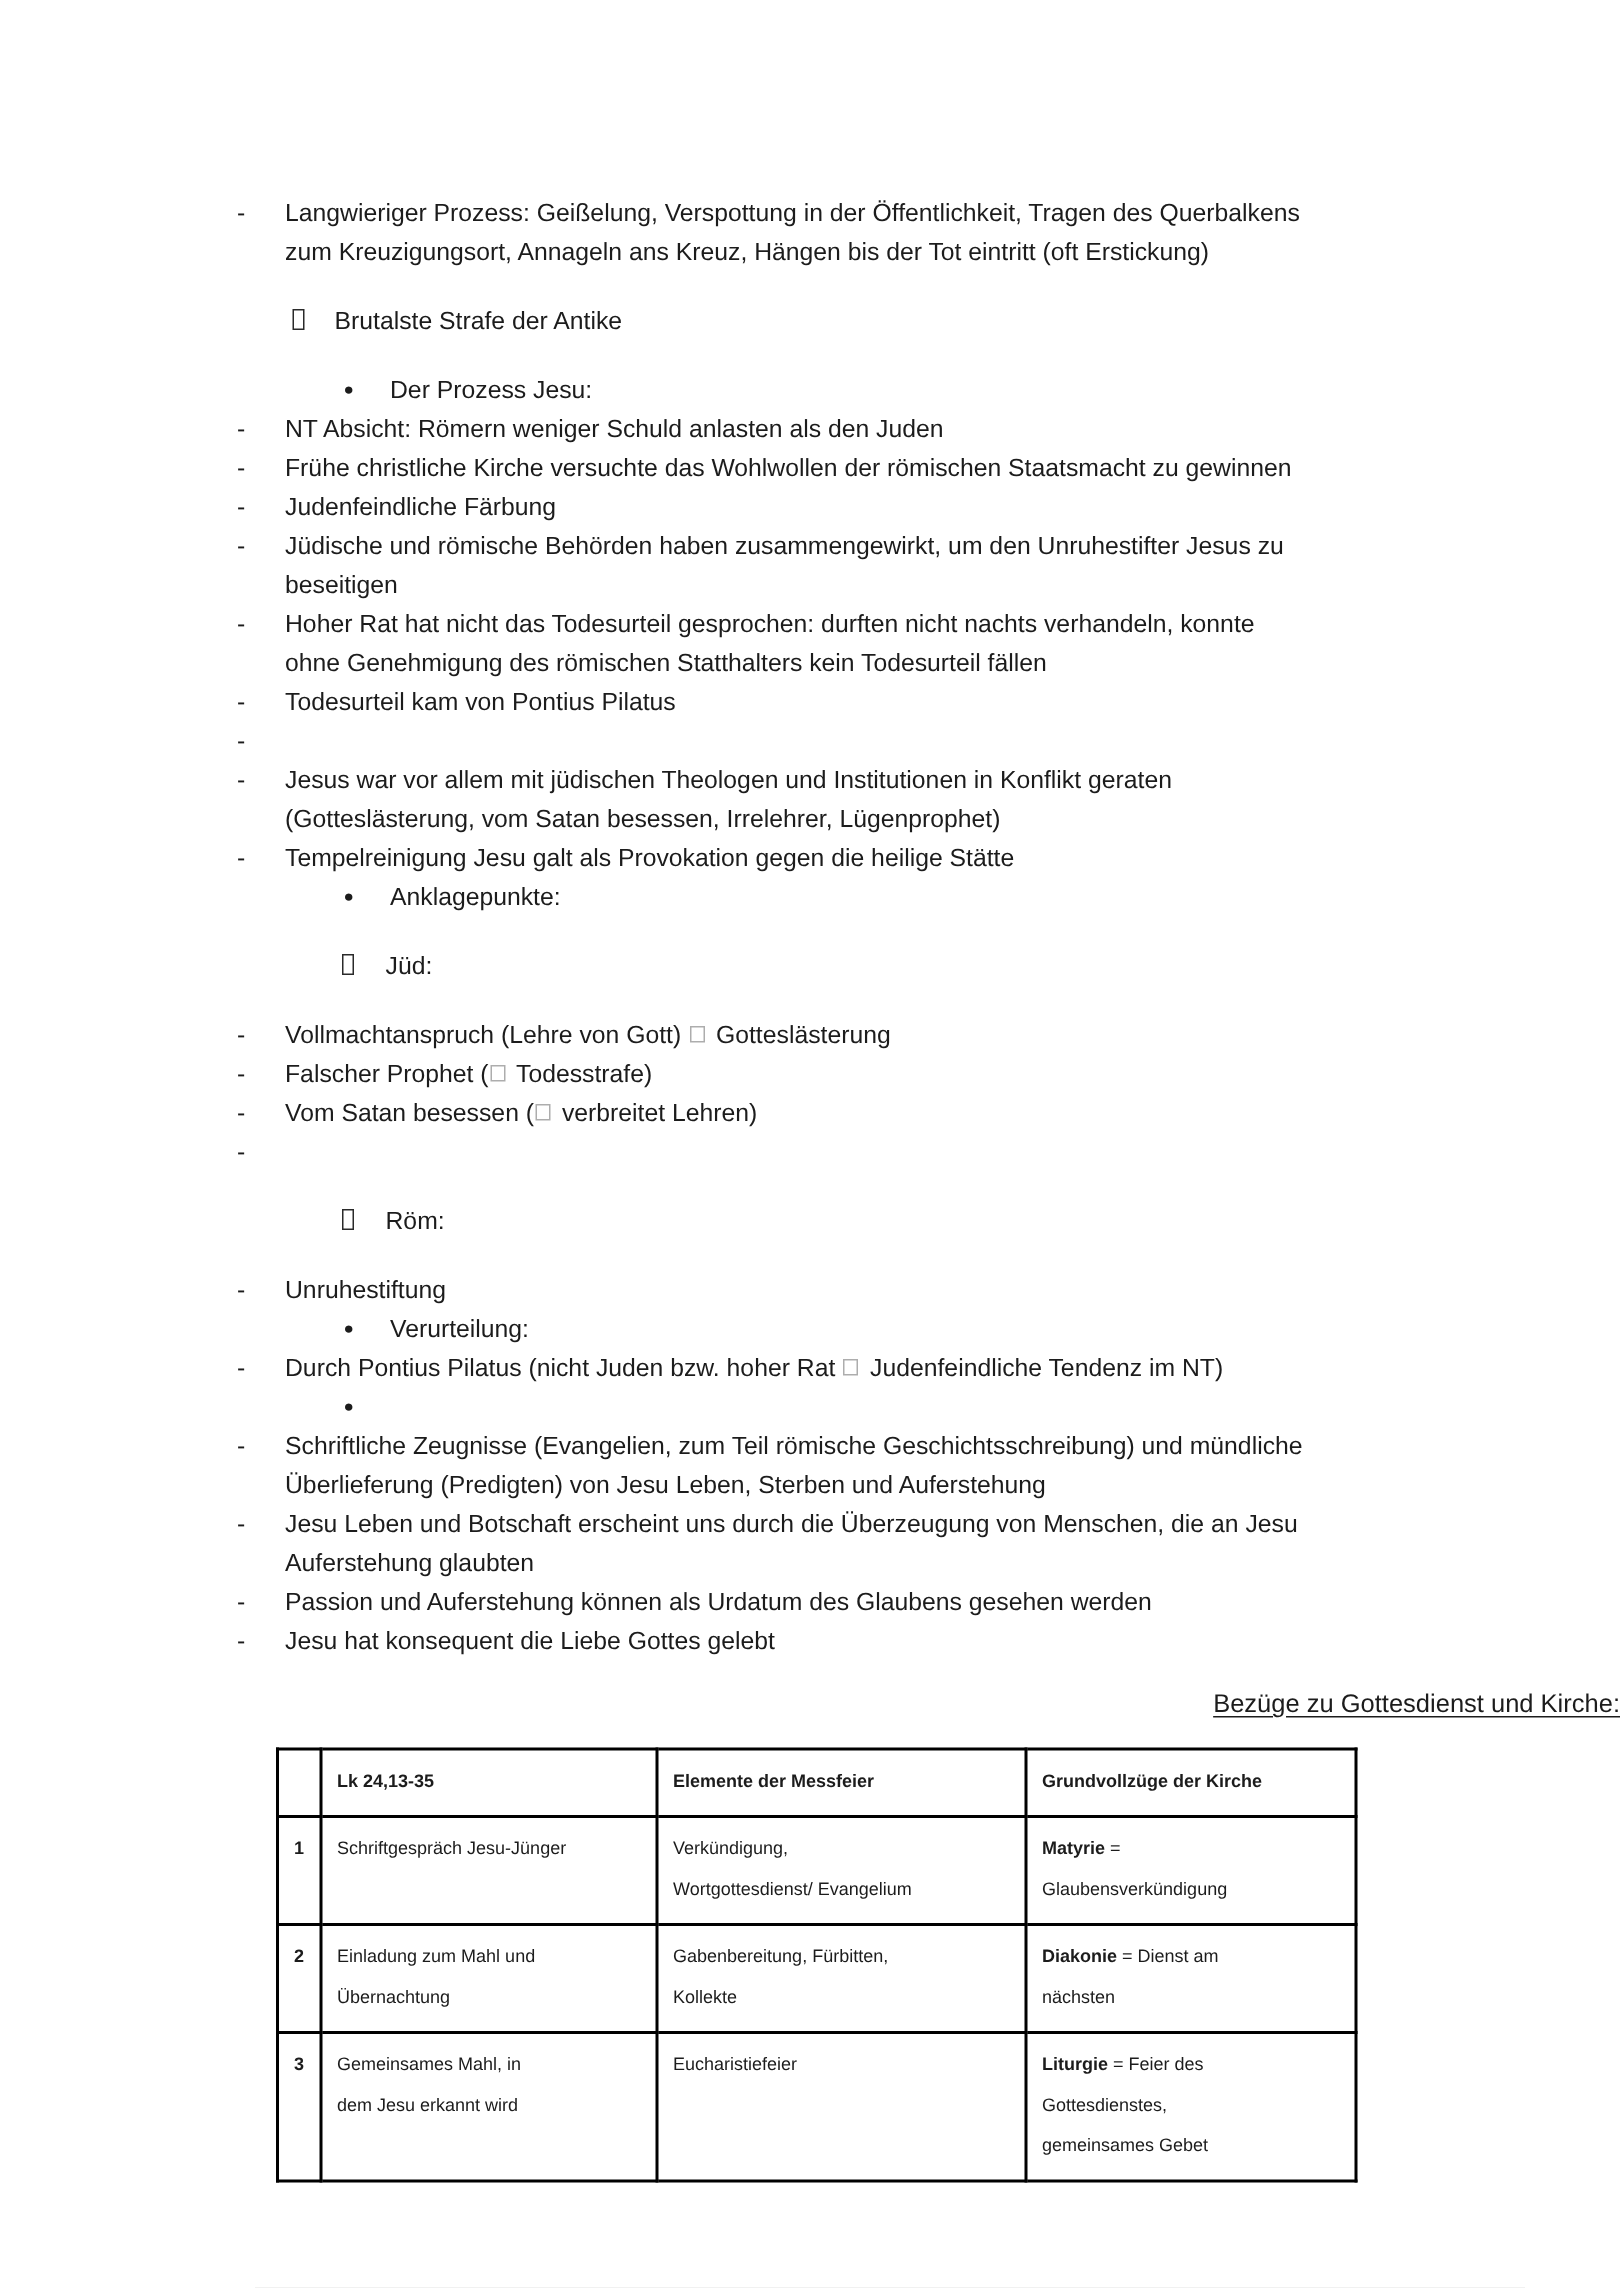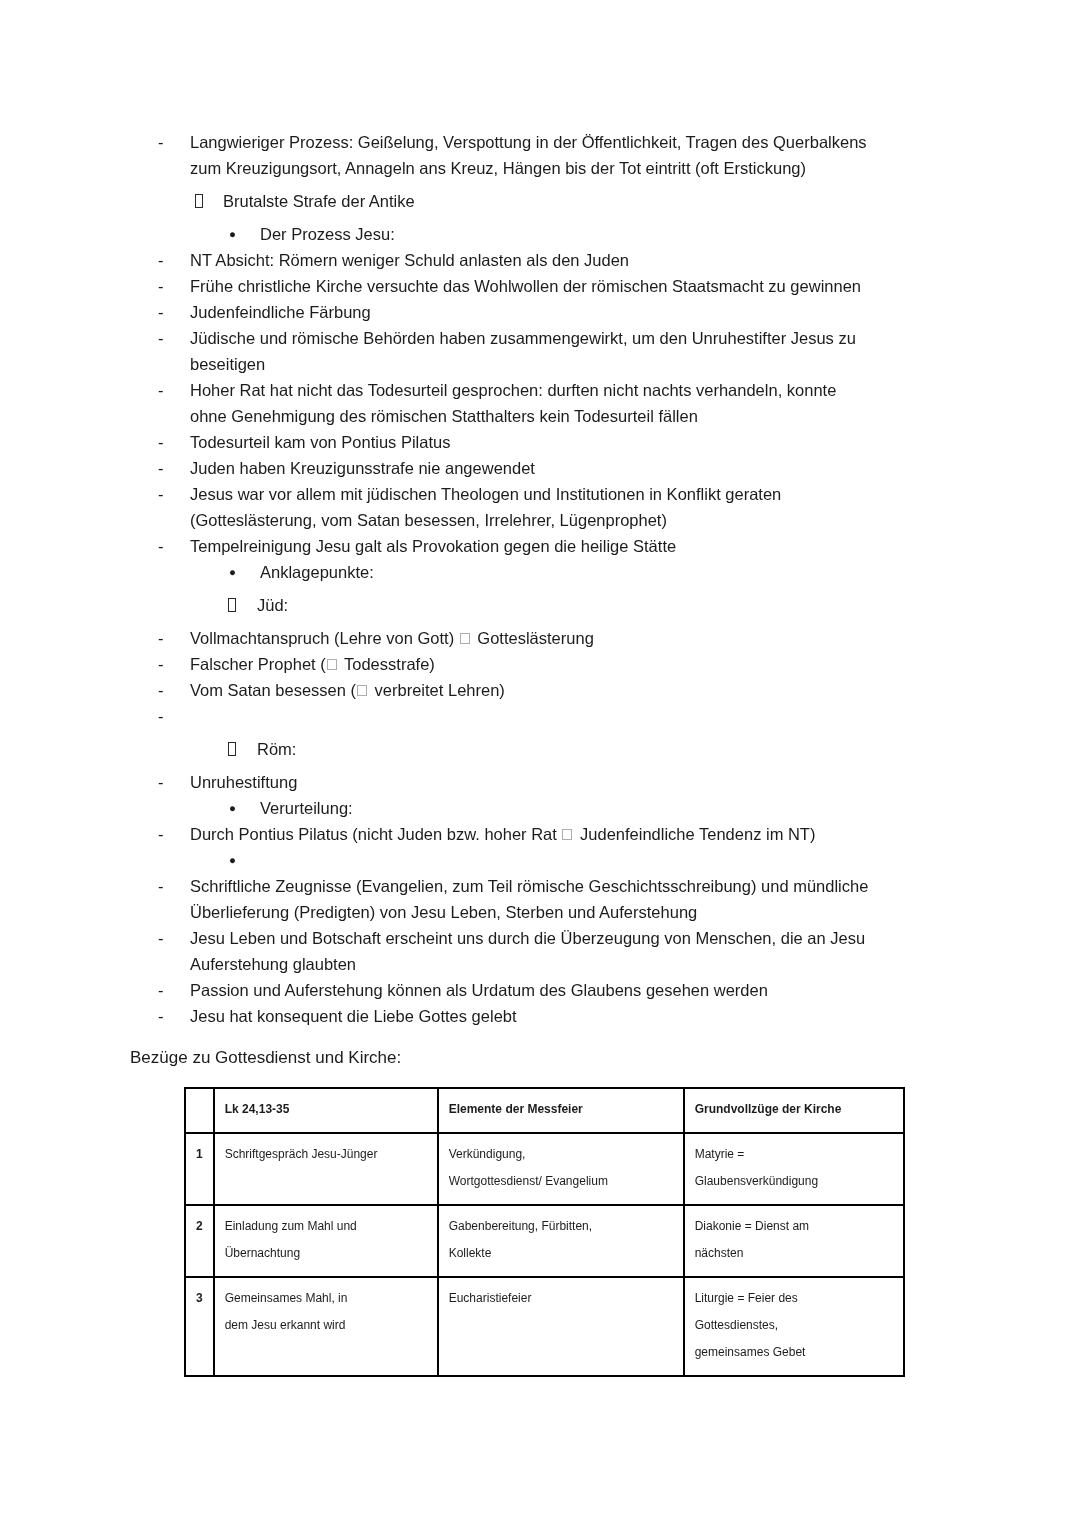--- a/index.html
+++ b/index.html
@@ -15,39 +15,41 @@
   }
   .doc{padding-top:129px;}
   .line{display:flex;line-height:26px;}
   .line .marker{flex:0 0 auto;}
   .line .txt{white-space:pre-line;flex:1 1 auto;padding-right:44px;}
   
   .l1{padding-left:158px;}  .l1 .marker{width:32px;}
   .l2{padding-left:195px;}  .l2 .marker{width:28px;}
   .l2b{padding-left:228px;} .l2b .marker{width:29px;}
   .l3{padding-left:229px;}  .l3 .marker{width:31px;}
-  .m-box{margin:7px 0;}
+  .m-box{margin:20px 0;}
   .marker.bullet{font-size:11.5px;line-height:26px;}
   
   .tofu-marker{
     display:inline-block;width:8px;height:14px;
     border:1.5px solid #2a2a2a;box-sizing:border-box;
     vertical-align:-1px;
   }
   .tofu-inline{
     display:inline-block;width:10px;height:11px;
     border:1.5px solid #adadad;box-sizing:border-box;
     margin:0 3px 0 1px;vertical-align:0px;
   }
   
   .heading{
     margin:16px 0 0 130px;
     line-height:26px;
+    text-decoration:underline;
     text-underline-offset:3px;
     font-size:17px;
+    text-align:right;
   }
   
   table.grid{
     border-collapse:collapse;
     margin:16px 0 0 184px;
     table-layout:fixed;
     font-size:12px;
   }
   table.grid td,table.grid th{
     border:2px solid #000000;
@@ -57,21 +59,21 @@
     line-height:27px;
     white-space:pre-line;
     overflow:hidden;
   }
   table.grid th{font-weight:bold;}
   .c-num{width:28px;}
   .c-lk{width:224px;}
   .c-el{width:246px;}
   .c-gr{width:220px;}
   td.num{font-weight:bold;}
-  .b{font-weight:normal;}
+  .b{font-weight:bold;}
 </style>
 </head>
 <body>
 
 <div class="page">
   <div class="doc">
 
     <div class="line l1">
       <span class="marker">-</span>
       <span class="txt">Langwieriger Prozess: Geißelung, Verspottung in der Öffentlichkeit, Tragen des Querbalkens
@@ -115,21 +117,20 @@
 ohne Genehmigung des römischen Statthalters kein Todesurteil fällen</span>
     </div>
 
     <div class="line l1">
       <span class="marker">-</span>
       <span class="txt">Todesurteil kam von Pontius Pilatus</span>
     </div>
 
     <div class="line l1">
       <span class="marker">-</span>
-      <span class="txt">Juden haben Kreuzigunsstrafe nie angewendet</span>
     </div>
 
     <div class="line l1">
       <span class="marker">-</span>
       <span class="txt">Jesus war vor allem mit jüdischen Theologen und Institutionen in Konflikt geraten
 (Gotteslästerung, vom Satan besessen, Irrelehrer, Lügenprophet)</span>
     </div>
 
     <div class="line l1">
       <span class="marker">-</span>

